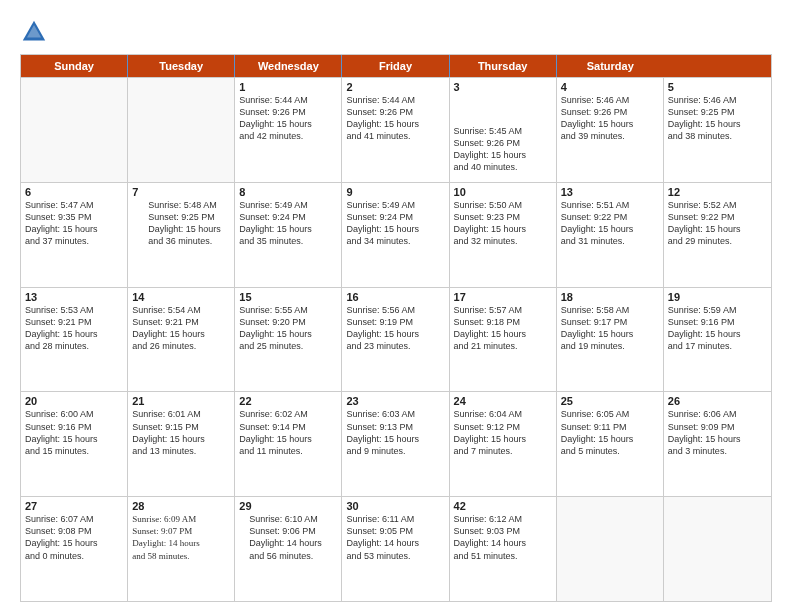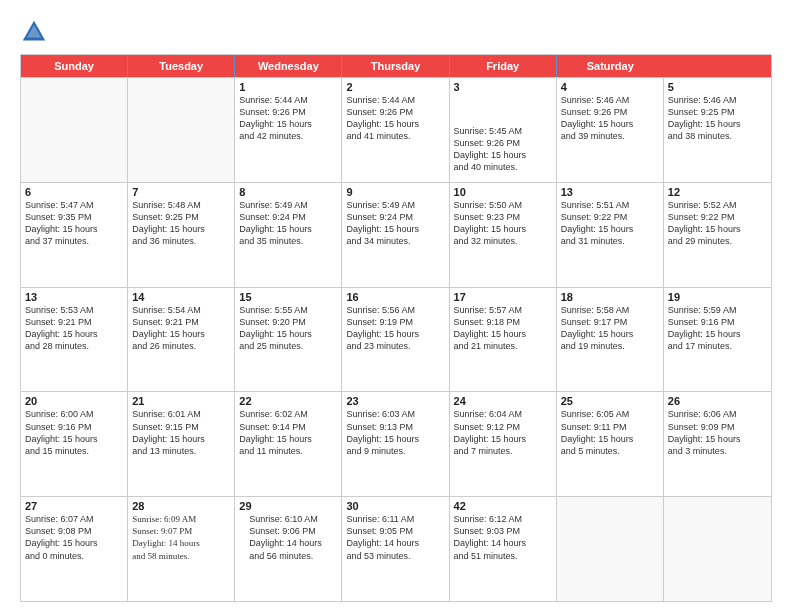--- a/index.html
+++ b/index.html
@@ -63,21 +63,21 @@
     }
     .calendar {
       flex: 1;
       border: 1px solid #ccc;
       display: flex;
       flex-direction: column;
     }
     .cal-header-row {
       display: grid;
       grid-template-columns: repeat(7, 1fr);
-      background: #ef4444;
+      background: #c2410c;
     }
     .cal-header-cell {
       color: #fff;
       font-size: 11px;
       font-weight: bold;
       text-align: center;
       padding: 5px 2px;
       border-right: 1px solid #5a90cc;
     }
     .cal-header-cell:last-child { border-right: none; }
@@ -137,22 +137,22 @@
       <div class="month-title"></div>
       <div class="location"></div>
     </div>
   </div>
 
   <div class="calendar">
     <div class="cal-header-row">
     <div class="cal-header-cell">Sunday</div>
         <div class="cal-header-cell">Tuesday</div>
         <div class="cal-header-cell">Wednesday</div>
+        <div class="cal-header-cell">Friday</div>
         <div class="cal-header-cell">Thursday</div>
-        <div class="cal-header-cell">Friday</div>
         <div class="cal-header-cell">Saturday</div>
       </div>
     <div class="cal-body">
     <div class="cal-week">
           <div class="cal-cell empty"></div>
           <div class="cal-cell empty"></div>
           <div class="cal-cell">
             <div class="day-num">1</div>
             <div class="day-info" style="white-space: pre-line;">Sunrise: 5:44 AM
 Sunset: 9:26 PM
@@ -191,21 +191,21 @@
         <div class="cal-week">
           <div class="cal-cell">
             <div class="day-num">6</div>
             <div class="day-info" style="white-space: pre-line;">Sunrise: 5:47 AM
 Sunset: 9:35 PM
 Daylight: 15 hours
 and 37 minutes.</div>
           </div>
           <div class="cal-cell">
             <div class="day-num">7</div>
-            <div class="day-info" style="white-space: pre-line;">Sunrise: 5:48 AM
+            <div class="day-info" style="white-space: pre-line; margin-left: 16px;">Sunrise: 5:48 AM
 Sunset: 9:25 PM
 Daylight: 15 hours
 and 36 minutes.</div>
           </div>
           <div class="cal-cell">
             <div class="day-num">8</div>
             <div class="day-info" style="white-space: pre-line;">Sunrise: 5:49 AM
 Sunset: 9:24 PM
 Daylight: 15 hours
 and 35 minutes.</div>

